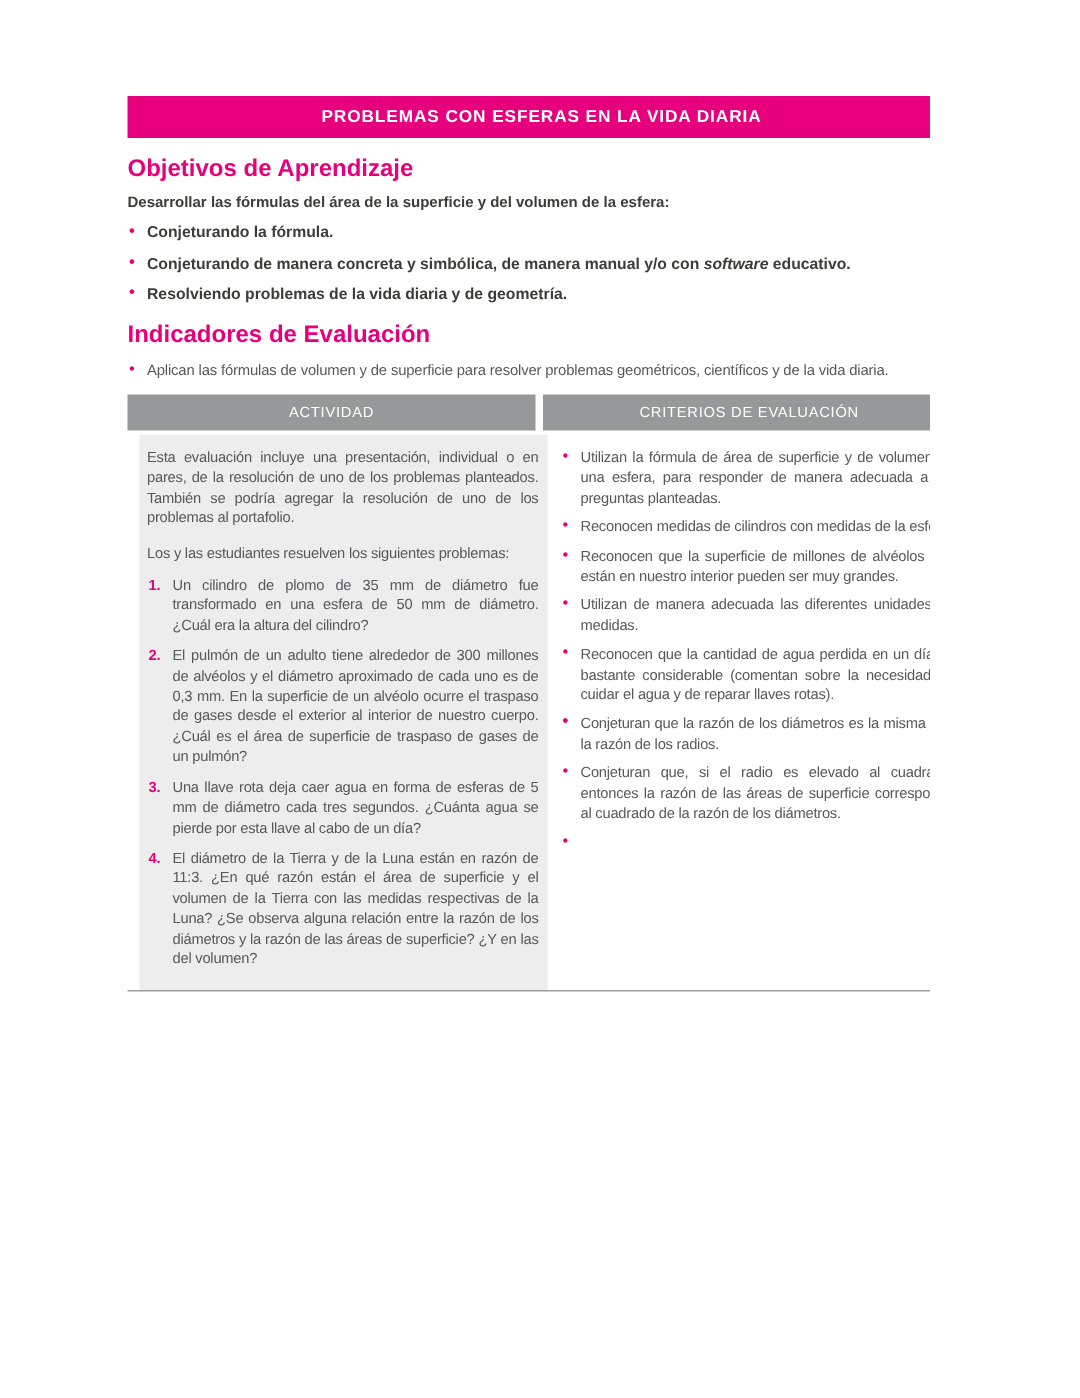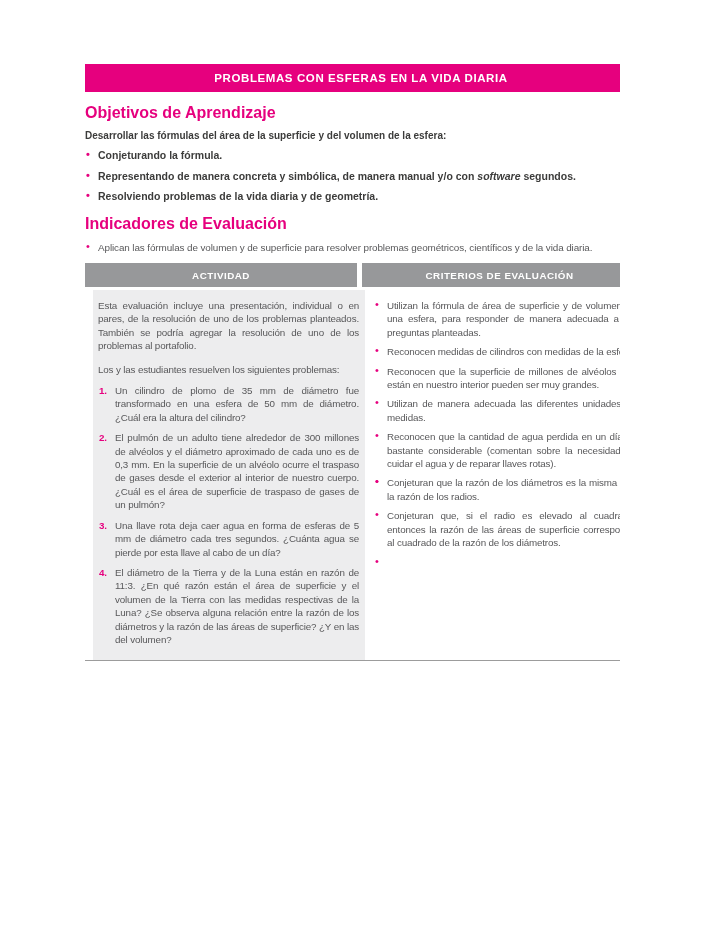--- a/index.html
+++ b/index.html
@@ -49,21 +49,21 @@
   .ind-list{margin-top:11px;}
   .ind-list .b-item{
     font-weight:normal;color:var(--body-text);font-size:9.9px;
     letter-spacing:-0.1px;margin-bottom:0;
   }
 
   .tbl{margin-top:9px;}
   .thead{display:flex;gap:5px;}
   .th{
     background:var(--th-bg);color:#ffffff;font-size:9.8px;letter-spacing:0.5px;
-    height:24px;display:flex;align-items:center;justify-content:center;font-weight:bold;
+    height:24px;display:flex;align-items:center;justify-content:center;
   }
   .th-left{width:272px;}
   .th-right{flex:1;}
   .tbody{
     display:flex;gap:5px;margin-top:3px;
     border-bottom:1px solid var(--rule);align-items:stretch;padding-left:8px;
   }
   .cell-left{
     width:272px;background:var(--cell-bg);
     padding:9px 6px 14px 5px;
@@ -106,21 +106,21 @@
 
     <div class="oa-intro">Desarrollar las fórmulas del área de la superficie y del volumen de la esfera:</div>
 
     <ul class="plain">
       <li class="b-item bold">
         <span class="dot">•</span>
         <span>Conjeturando la fórmula.</span>
       </li>
       <li class="b-item bold">
         <span class="dot">•</span>
-        <span><span>Representando de manera concreta y simbólica, de manera manual y/o con </span><em>software</em><span> segundos.</span></span>
+        <span><span>Conjeturando de manera concreta y simbólica, de manera manual y/o con </span><em>software</em><span> educativo.</span></span>
       </li>
       <li class="b-item bold">
         <span class="dot">•</span>
         <span>Resolviendo problemas de la vida diaria y de geometría.</span>
       </li>
     </ul>
 
     <div class="sec-heading">Indicadores de Evaluación</div>
 
     <ul class="plain ind-list">

